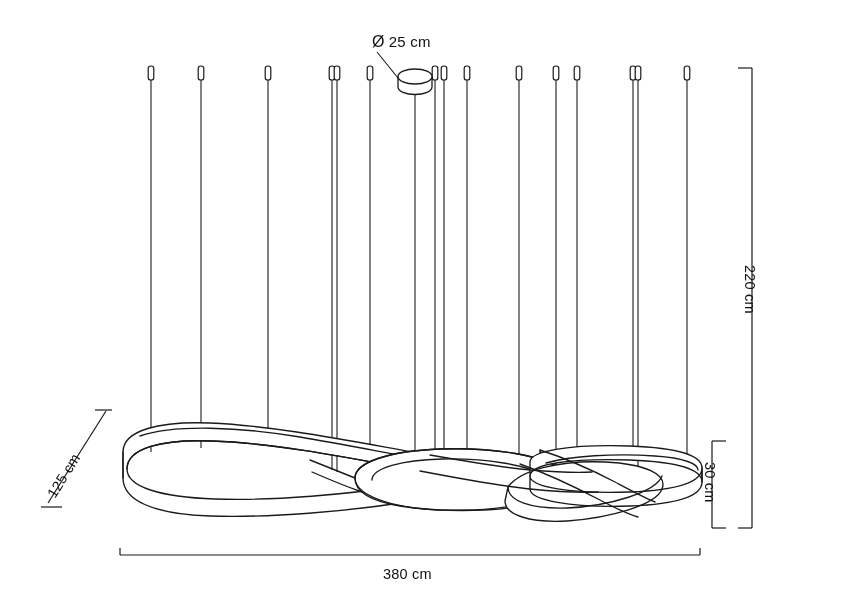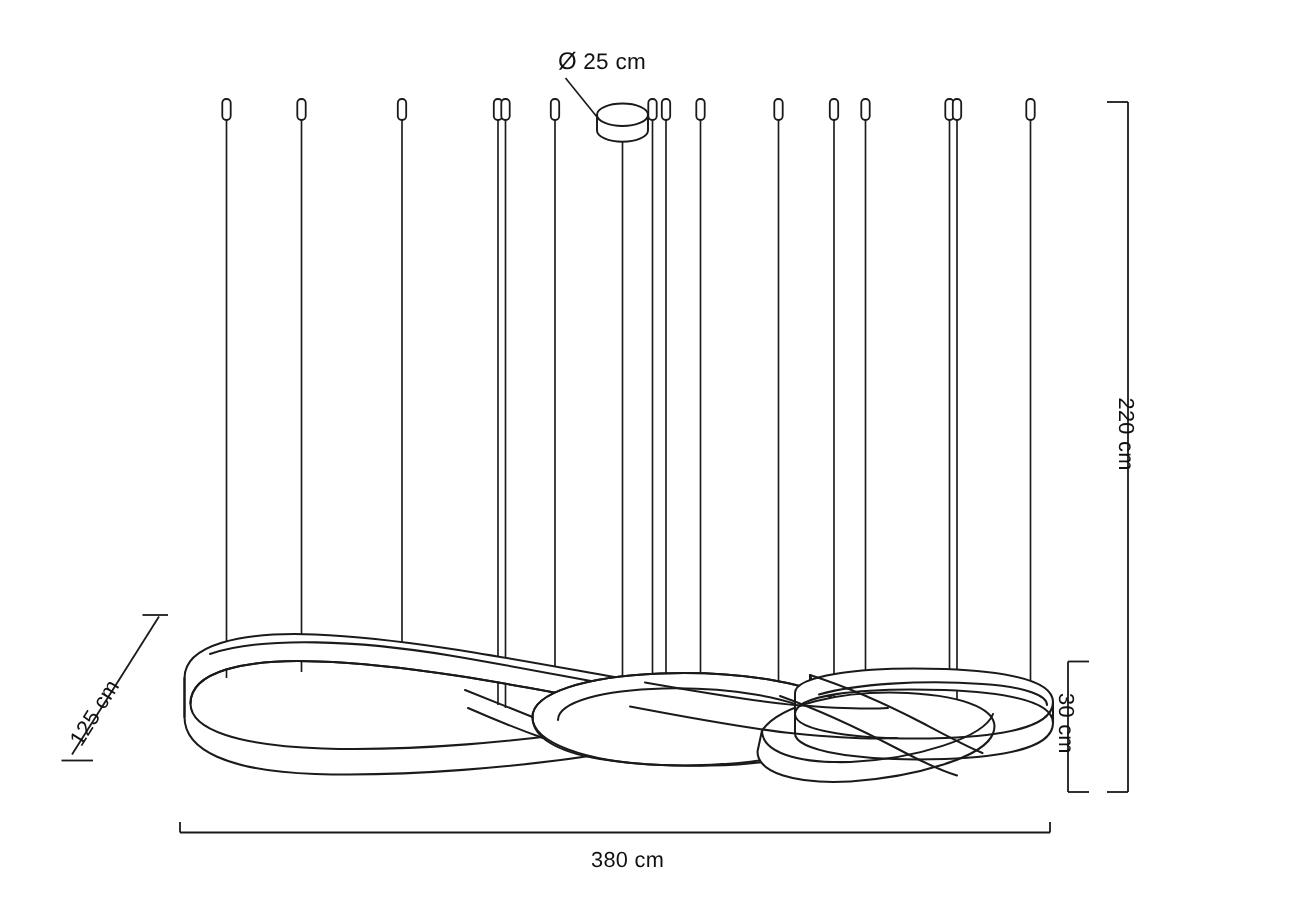--- a/index.html
+++ b/index.html
@@ -28,21 +28,21 @@
   }
   .dim-label {
     position: absolute;
     font-family: "Liberation Sans", sans-serif;
     font-size: 14.5px;
     color: #111111;
     white-space: nowrap;
     letter-spacing: 0.2px;
   }
   #label-width {
-    left: 394px;
+    left: 383px;
     top: 566px;
   }
   #label-height {
     left: 758px;
     top: 265px;
     transform: rotate(90deg);
     transform-origin: left top;
   }
   #label-fixture-height {
     left: 718px;

